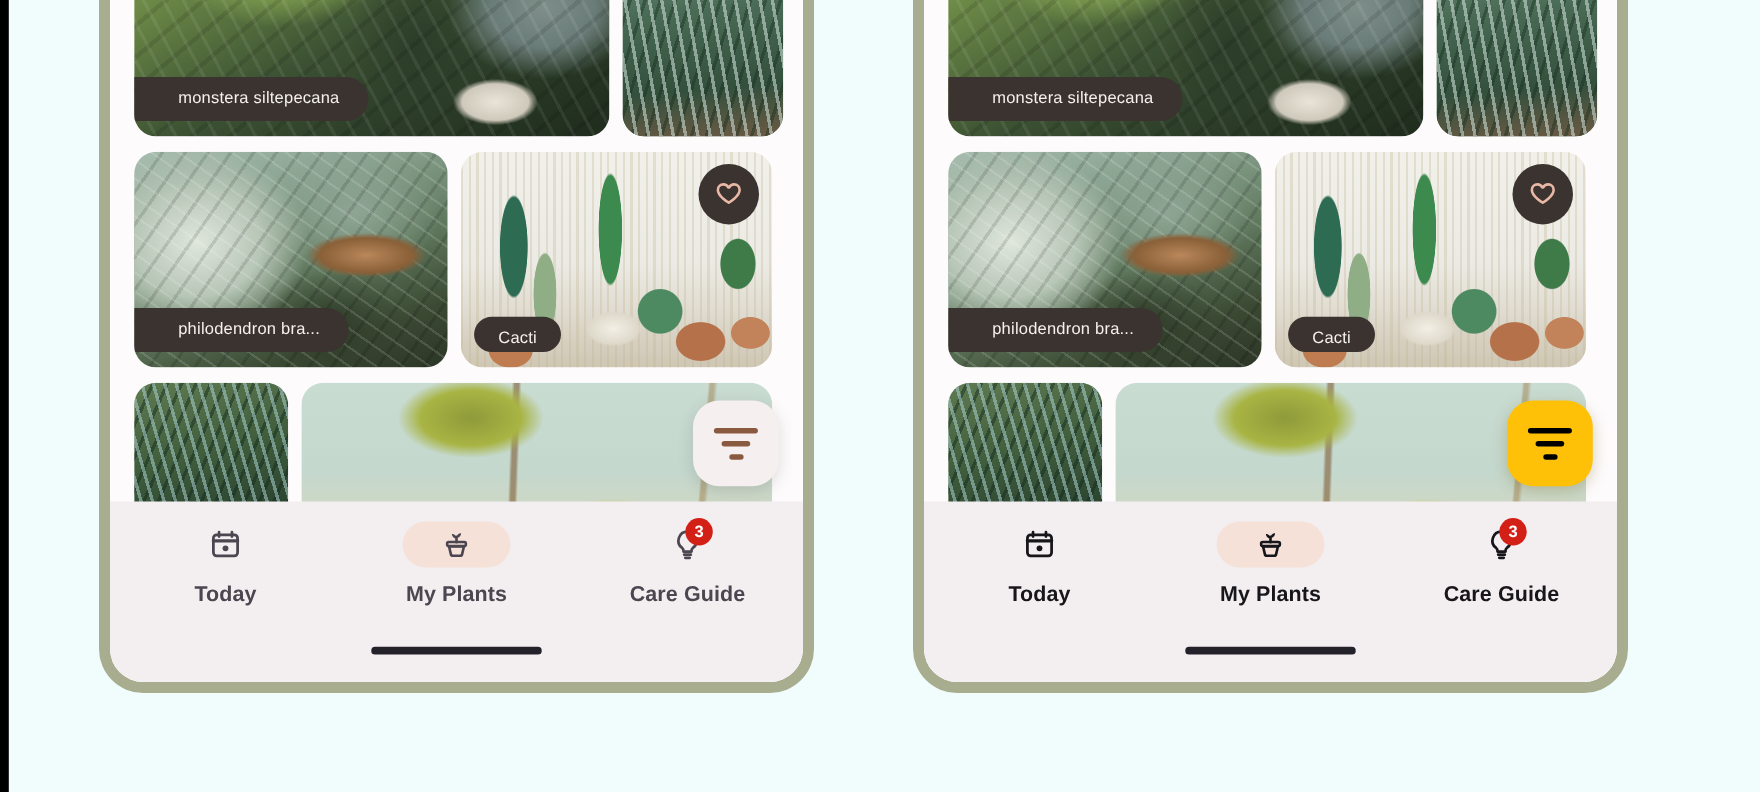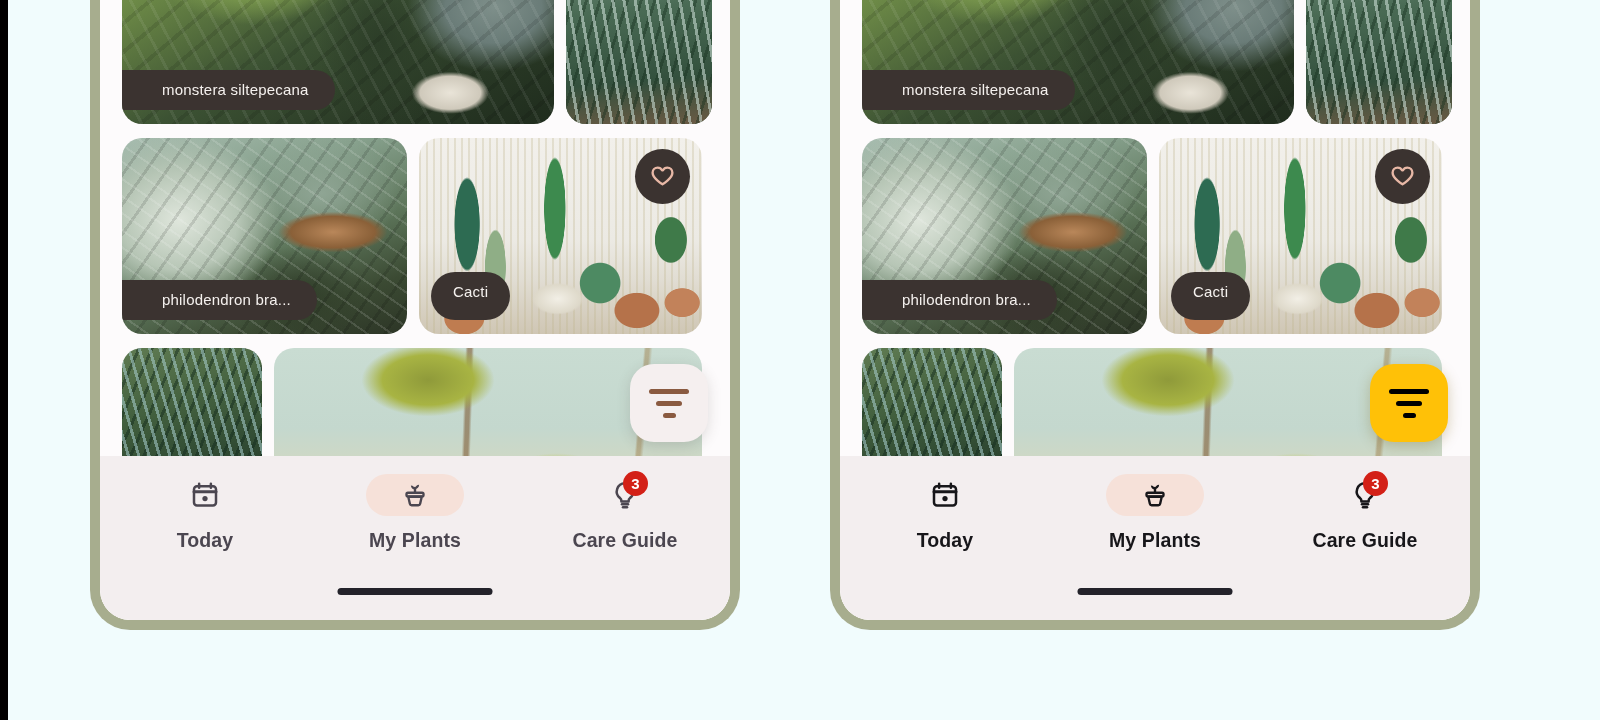--- a/index.html
+++ b/index.html
@@ -65,21 +65,21 @@
     position:absolute; left:0; bottom:14px;
     background:#3b3330;
     color:#f5f1ee;
     border-radius:0 26px 26px 0;
     padding:11px 26px 12px 40px;
     font-size:15px;
     letter-spacing:.2px;
     white-space:nowrap;
     line-height:1.15;
   }
-  .chip.small{ padding:11px 22px 20px 22px; border-radius:26px; left:12px; }
+  .chip.small{ padding:11px 22px 4px 22px; border-radius:26px; left:12px; }
 
   
   .heart-btn{
     position:absolute; right:12px; top:11px;
     width:55px; height:55px; border-radius:50%;
     background:#3b3330;
     display:flex; align-items:center; justify-content:center;
   }
   .heart-btn svg{ width:27px; height:27px; }
 

